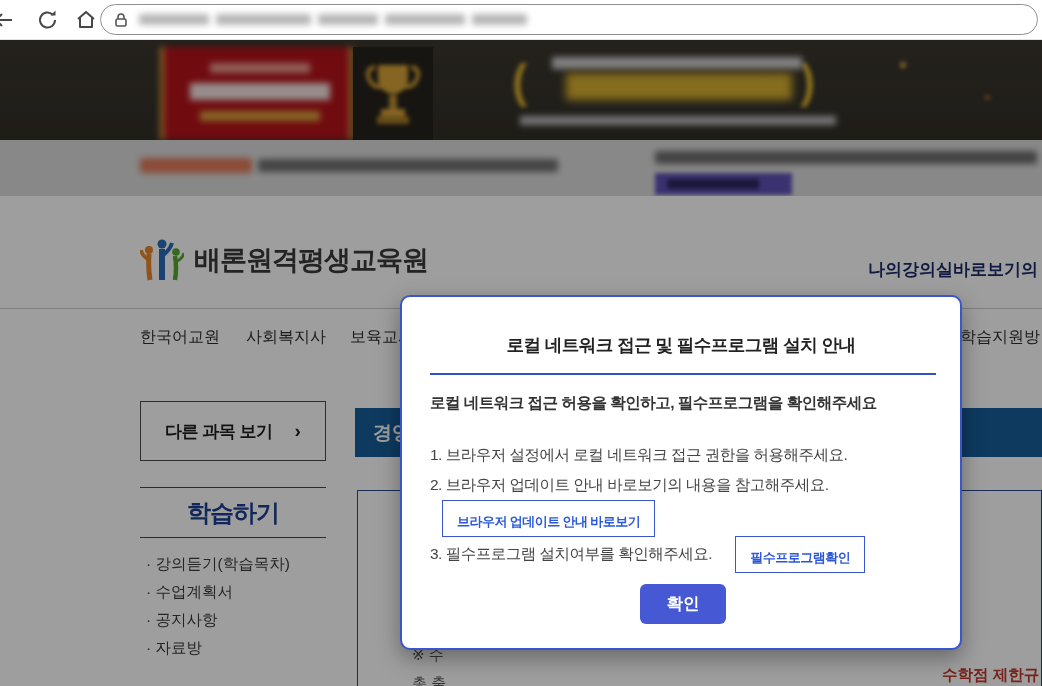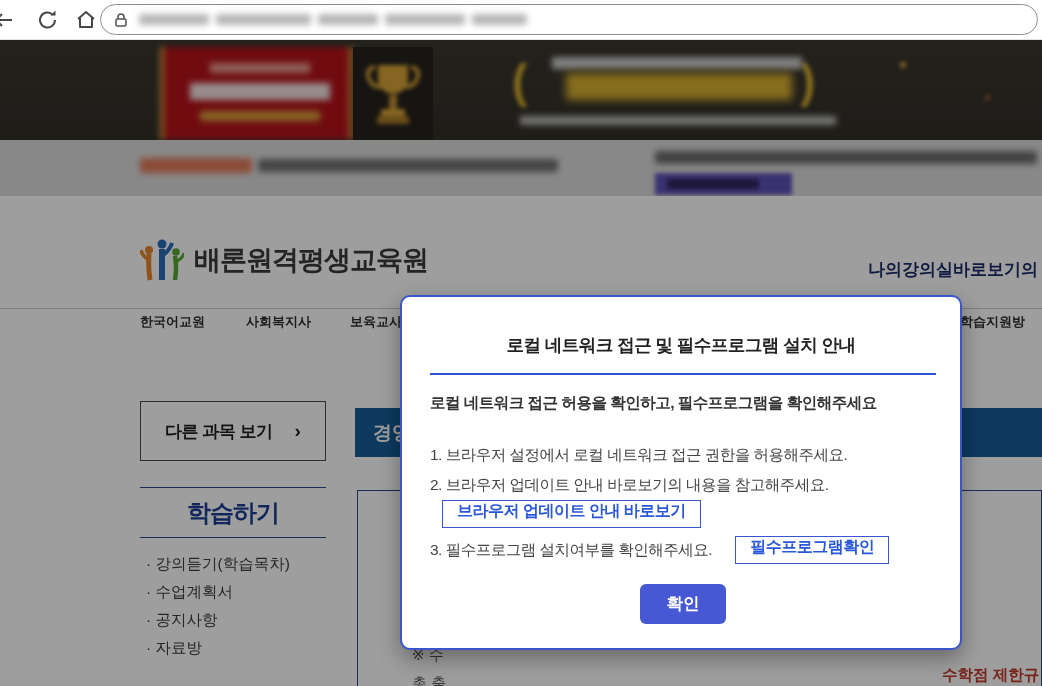--- a/index.html
+++ b/index.html
@@ -45,21 +45,21 @@
 
   
   .siteheader { position:absolute; top:156px; left:0; width:1042px; height:112px; background:#fff; }
   .logo { position:absolute; left:140px; top:40px; display:flex; align-items:center; gap:10px; }
   .logo-text { font-size:27px; font-weight:bold; color:#3a3a3a; letter-spacing:-1px; }
   .hdr-links { position:absolute; right:4px; top:62px; display:flex; }
   .hdr-links a { font-size:17px; font-weight:bold; color:#1c2d69; text-decoration:none; }
 
   
   .mainnav { position:absolute; top:268px; left:0; width:1042px; height:52px; background:#fff; border-top:1px solid #cccccc; }
-  .mainnav a { position:absolute; top:4px; font-size:13px; font-weight:700; color:#2e2e2e; text-decoration:none; white-space:nowrap; }
+  .mainnav a { position:absolute; top:18px; font-size:16px; font-weight:400; color:#2e2e2e; text-decoration:none; white-space:nowrap; }
 
   
   .content { position:absolute; top:320px; left:0; width:1042px; height:366px; background:#fff; }
   .other-box { position:absolute; left:140px; top:41px; width:186px; height:60px; border:1.5px solid #4a4a4a; display:flex; align-items:center; justify-content:center; gap:22px; background:#fff; cursor:pointer; }
   .other-box .lbl { font-size:17px; font-weight:bold; color:#1f1f1f; letter-spacing:-0.5px; }
   .other-box .chv { font-size:19px; font-weight:bold; color:#1f1f1f; }
   .learn-head { position:absolute; left:140px; top:127px; width:186px; border-top:1.5px solid #2b4a8b; border-bottom:1.5px solid #2b4a8b; height:51px; display:flex; align-items:center; justify-content:center; }
   .learn-head span { font-size:24px; font-weight:bold; color:#1c3f94; letter-spacing:-1px; }
   .side-menu { position:absolute; left:146px; top:190px; list-style:none; }
   .side-menu li { font-size:15.5px; color:#3d3d3d; height:28px; line-height:28px; cursor:pointer; white-space:nowrap; }
@@ -70,21 +70,21 @@
   .info-box .blt { position:absolute; left:58px; font-size:13px; color:#2c2c2c; }
   .info-box .note { position:absolute; left:54px; font-size:15px; color:#555; white-space:nowrap; }
   .red-frag { position:absolute; left:584px; top:174px; font-size:15.5px; font-weight:bold; color:#c0392b; white-space:nowrap; }
 
   
   .modal { position:absolute; left:400px; top:295px; width:562px; height:355px; background:#fff; border:2px solid #3a56cc; border-radius:10px; z-index:10; box-shadow:0 8px 22px rgba(0,0,0,0.35); }
   .modal-title { position:absolute; top:36px; left:0; width:100%; text-align:center; font-size:17.5px; font-weight:bold; color:#222; letter-spacing:-0.5px; }
   .modal-divider { position:absolute; top:76px; left:28px; width:506px; height:0; border-top:2px solid #2f52cc; }
   .modal-sub { position:absolute; top:96px; left:28px; font-size:15.5px; font-weight:bold; color:#333; letter-spacing:-0.5px; }
   .modal-step { position:absolute; left:28px; font-size:15.5px; color:#444; letter-spacing:-0.5px; white-space:nowrap; }
-  .outline-btn { display:inline-block; border:1.5px solid #3a56cc; background:#fff; color:#2a58d8; font-size:16px; font-weight:bold; padding:0 14px 5px; letter-spacing:-0.5px; cursor:pointer; font-family:Liberation Sans, sans-serif; }
+  .outline-btn { display:inline-block; border:1.5px solid #3a56cc; background:#fff; color:#2a58d8; font-size:13px; font-weight:bold; padding:12px 14px 5px; letter-spacing:-0.5px; cursor:pointer; font-family:Liberation Serif, serif; }
   .update-btn { position:absolute; left:40px; top:203px; }
   .step3-row { position:absolute; left:28px; top:239px; display:flex; align-items:center; gap:23px; font-size:15.5px; color:#444; letter-spacing:-0.5px; white-space:nowrap; }
   .confirm-btn { position:absolute; left:238px; top:287px; width:86px; height:40px; background:#4758d4; border:none; border-radius:6px; color:#fff; font-size:16.5px; font-weight:bold; cursor:pointer; font-family:inherit; }
   svg { display:block; }
 </style>
 </head>
 <body>
 
 <div class="stage">
 

